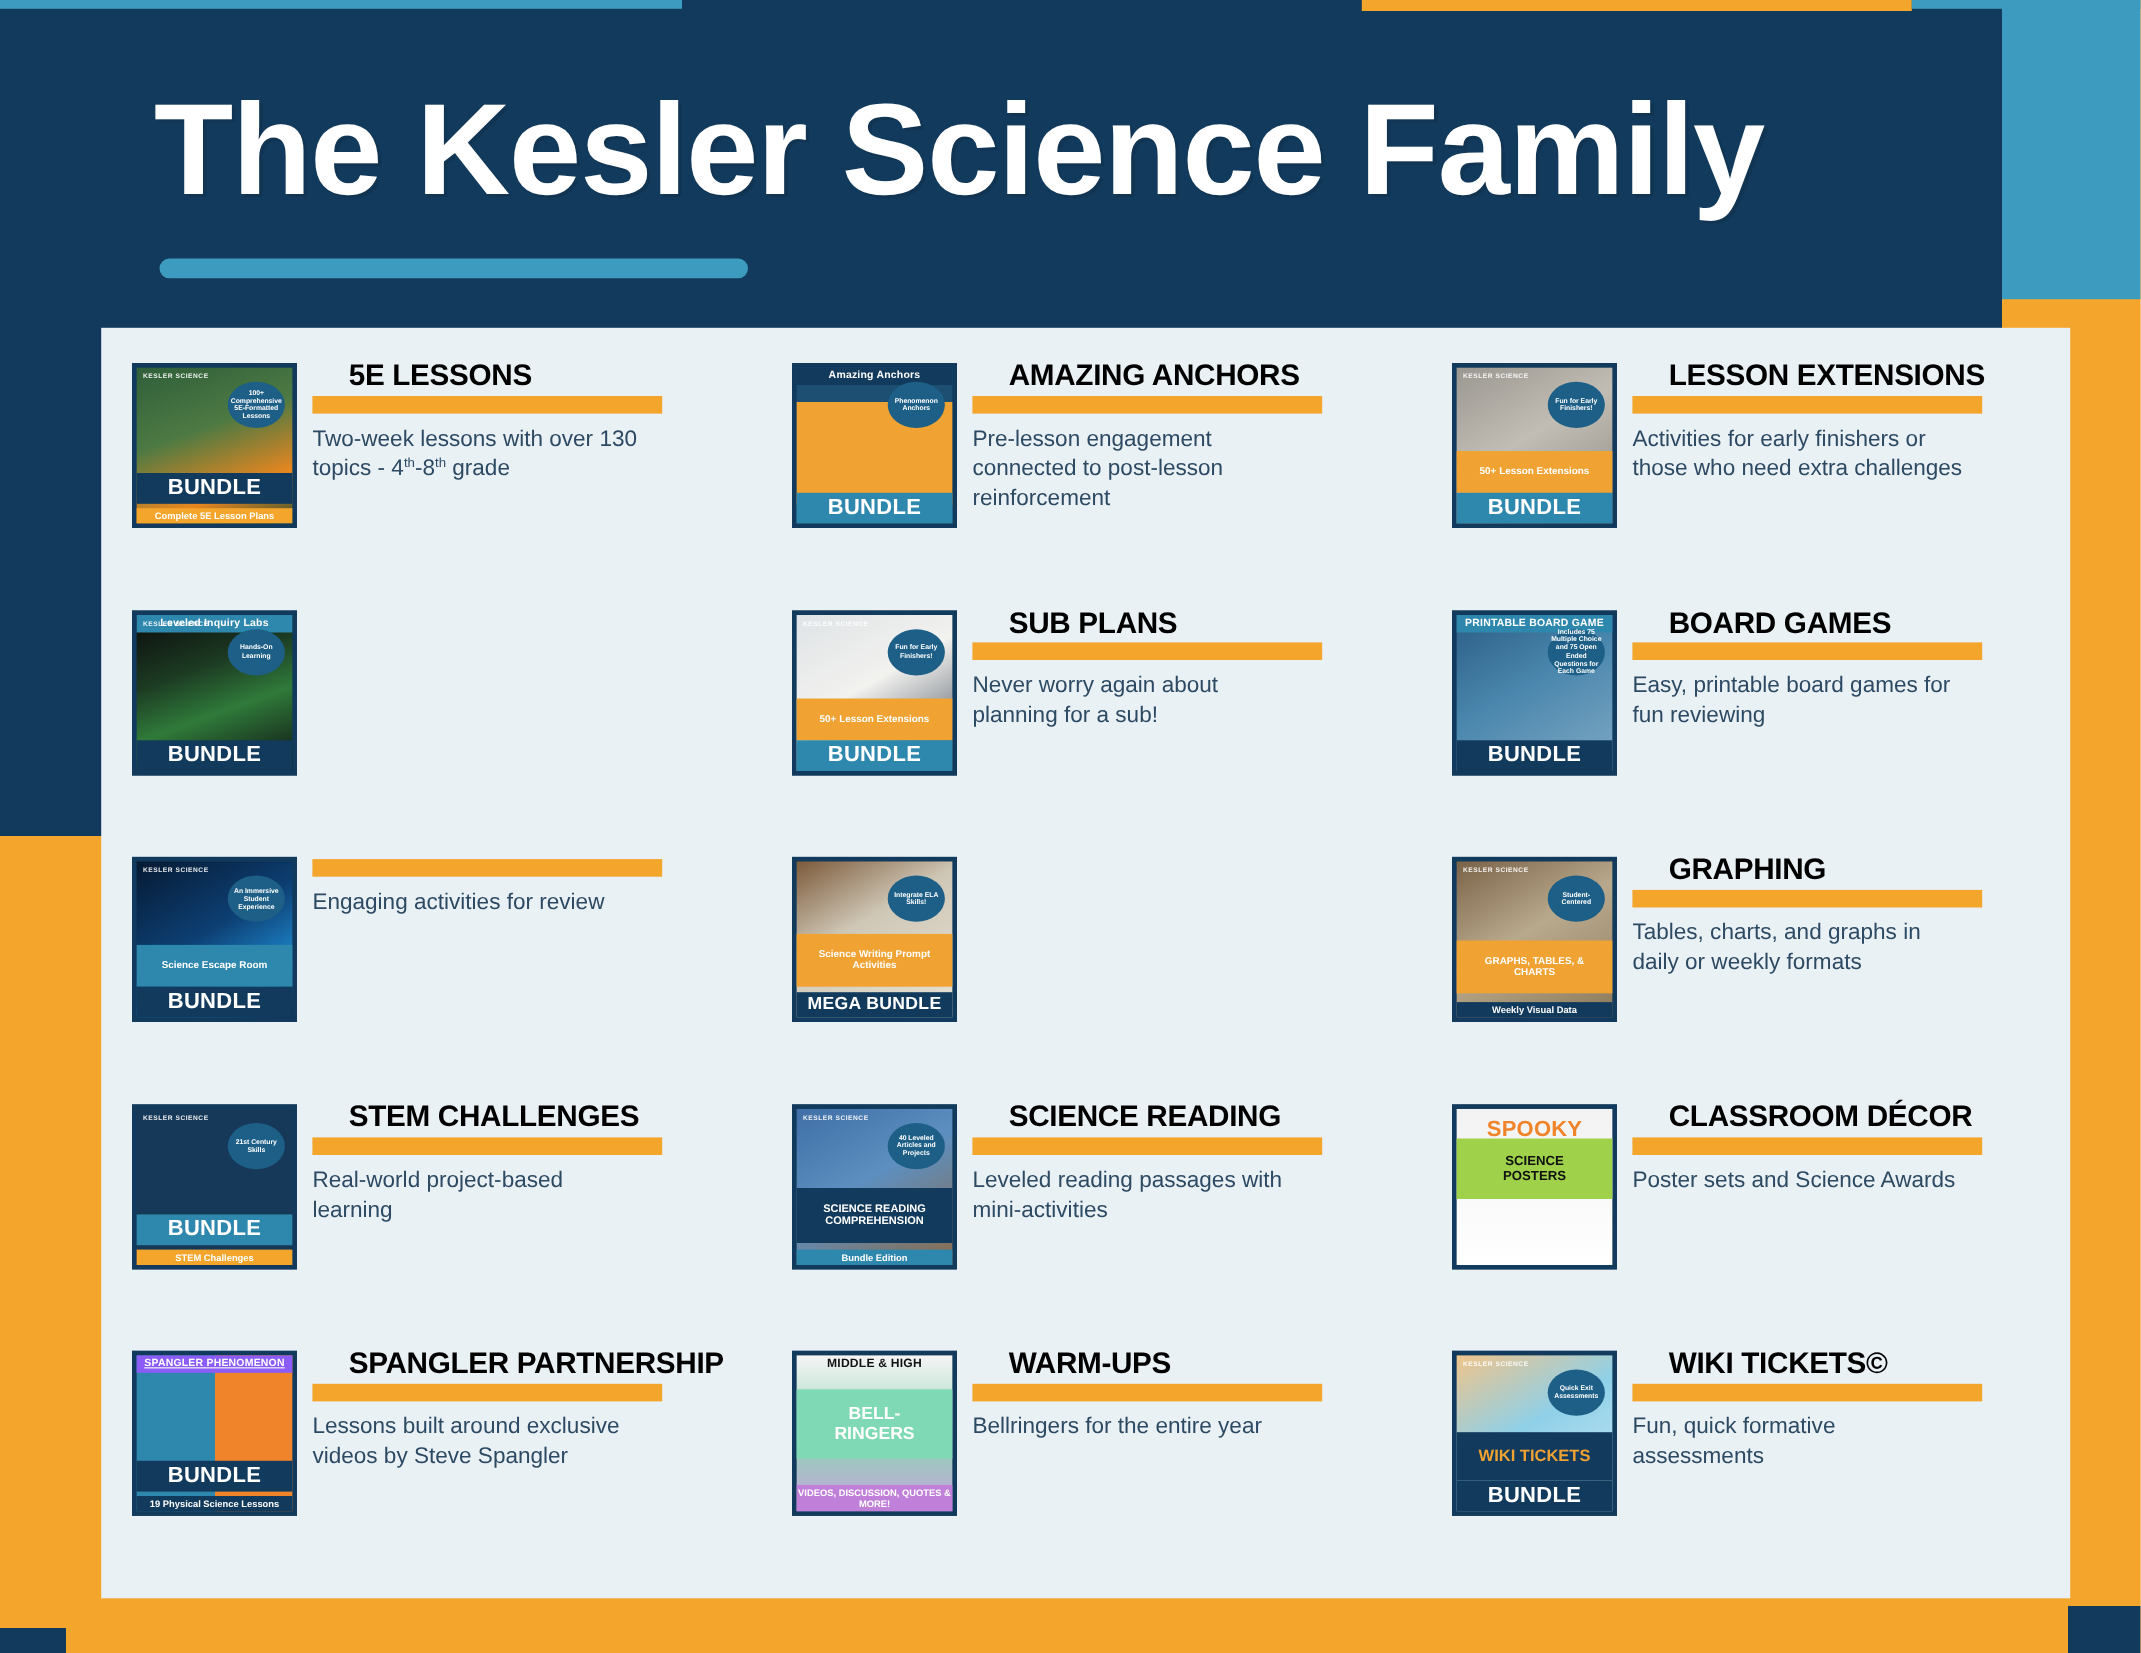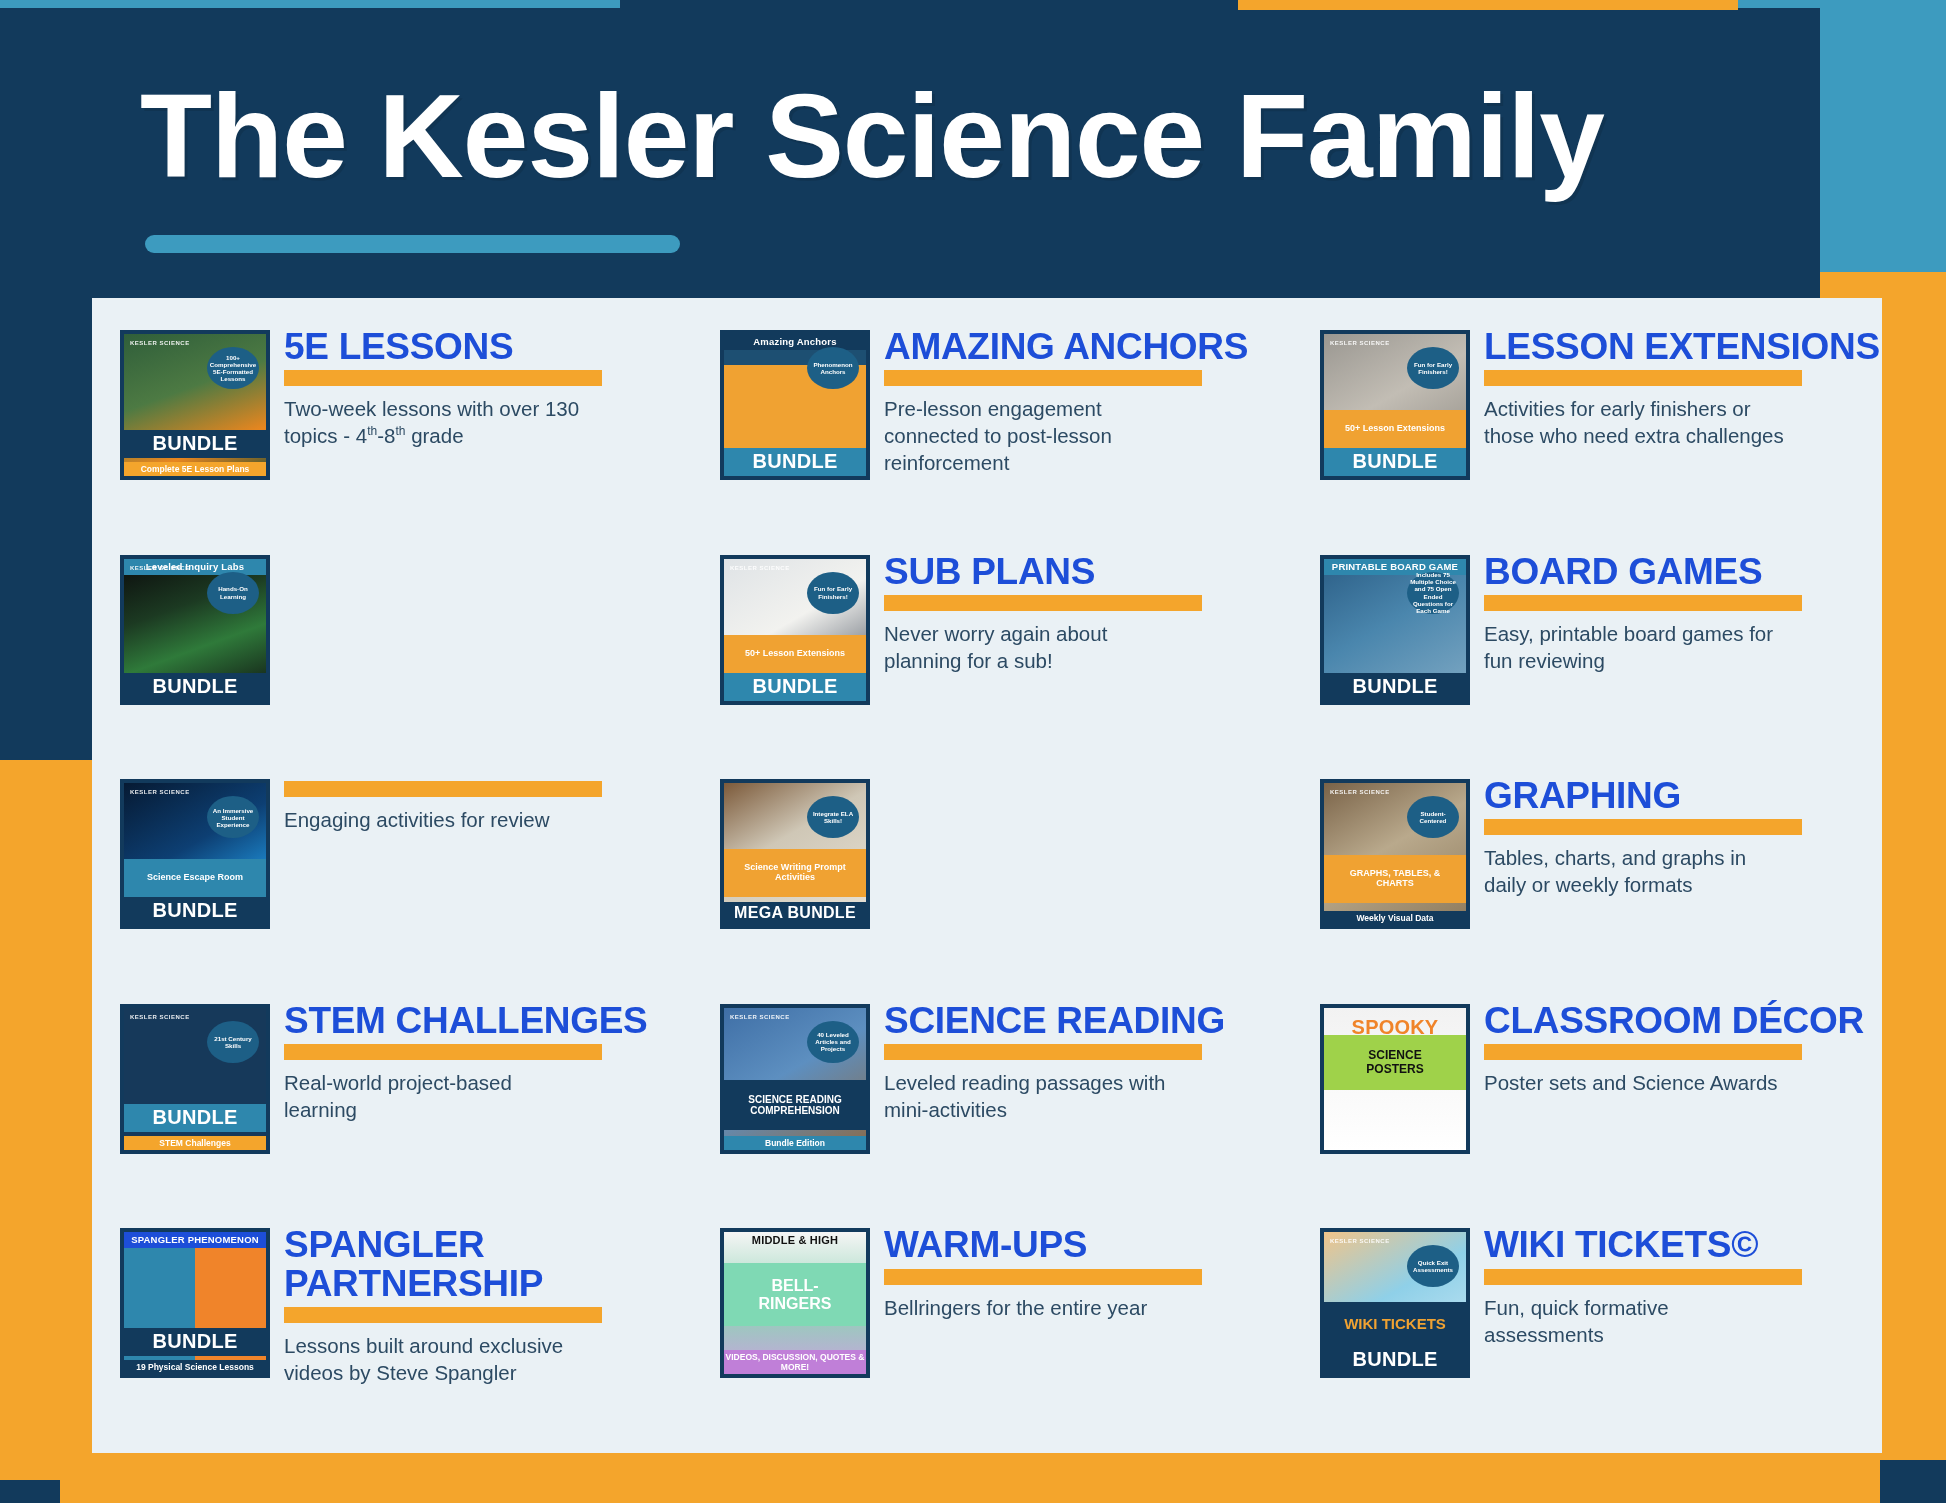--- a/index.html
+++ b/index.html
@@ -211,25 +211,26 @@
     opacity: .9;
   }
 
   
   .card-text {
     flex: 1 1 auto;
     min-width: 0;
     padding-top: 2px;
   }
   .card-title {
-    font-size: 37px;
+    font-size: 27px;
     font-weight: 800;
-    color: #1d4ed8;
+    color: #000000;
     line-height: 1.03;
     letter-spacing: -0.3px;
+    margin-left: 33px;
   }
   .card-rule {
     height: 16px;
     background: #f4a52c;
     margin: 4px 0 9px 0;
     width: 100%;
     max-width: 318px;
   }
   .card-desc {
     font-size: 20.5px;
@@ -405,21 +406,21 @@
         </div>
         <div class="card-text">
           <div class="card-title">CLASSROOM DÉCOR</div>
           <div class="card-rule"></div>
           <div class="card-desc">Poster sets and Science Awards</div>
         </div>
       </div>
       <div class="card">
         <div class="thumb">
           <div class="thumb-art" style="background: linear-gradient(90deg, rgb(46, 135, 173) 0%, rgb(46, 135, 173) 50%, rgb(240, 132, 42) 50%, rgb(240, 132, 42) 100%);"></div>
-          <div class="thumb-toplabel" style="background: #1d4ed8;">SPANGLER PHENOMENON</div>
+          <div class="thumb-toplabel" style="background: #8b5cf6; text-decoration: underline;">SPANGLER PHENOMENON</div>
           <div class="thumb-bundle" style="bottom: 18px;">BUNDLE</div>
           <div class="thumb-footnote">19 Physical Science Lessons</div>
         </div>
         <div class="card-text">
           <div class="card-title">SPANGLER PARTNERSHIP</div>
           <div class="card-rule"></div>
           <div class="card-desc">Lessons built around exclusive videos by Steve Spangler</div>
         </div>
       </div>
       <div class="card">

